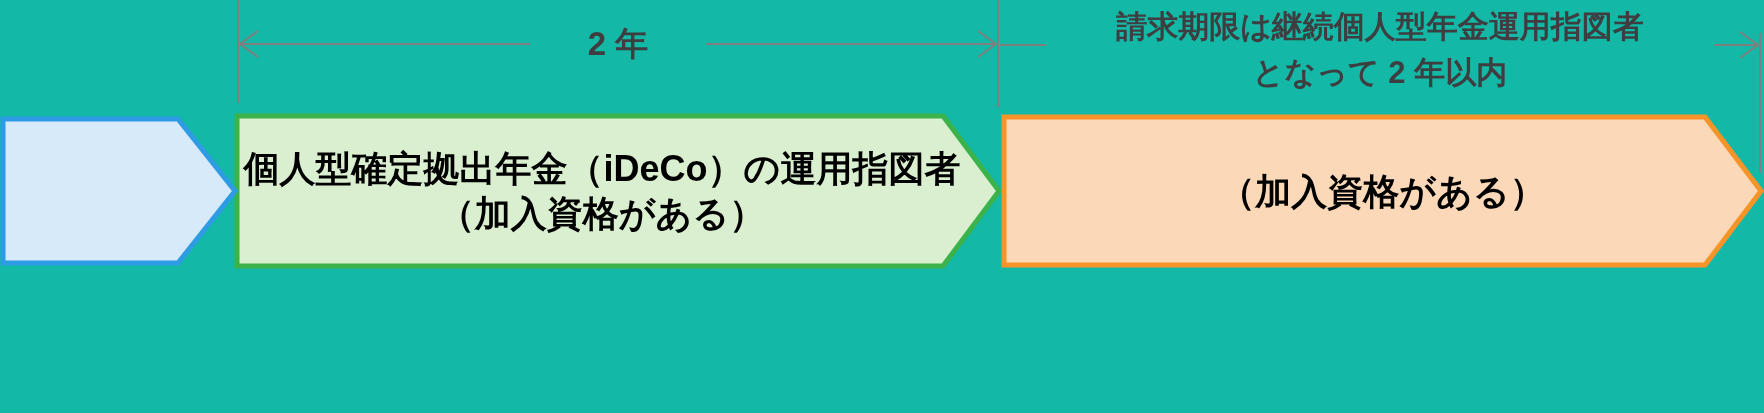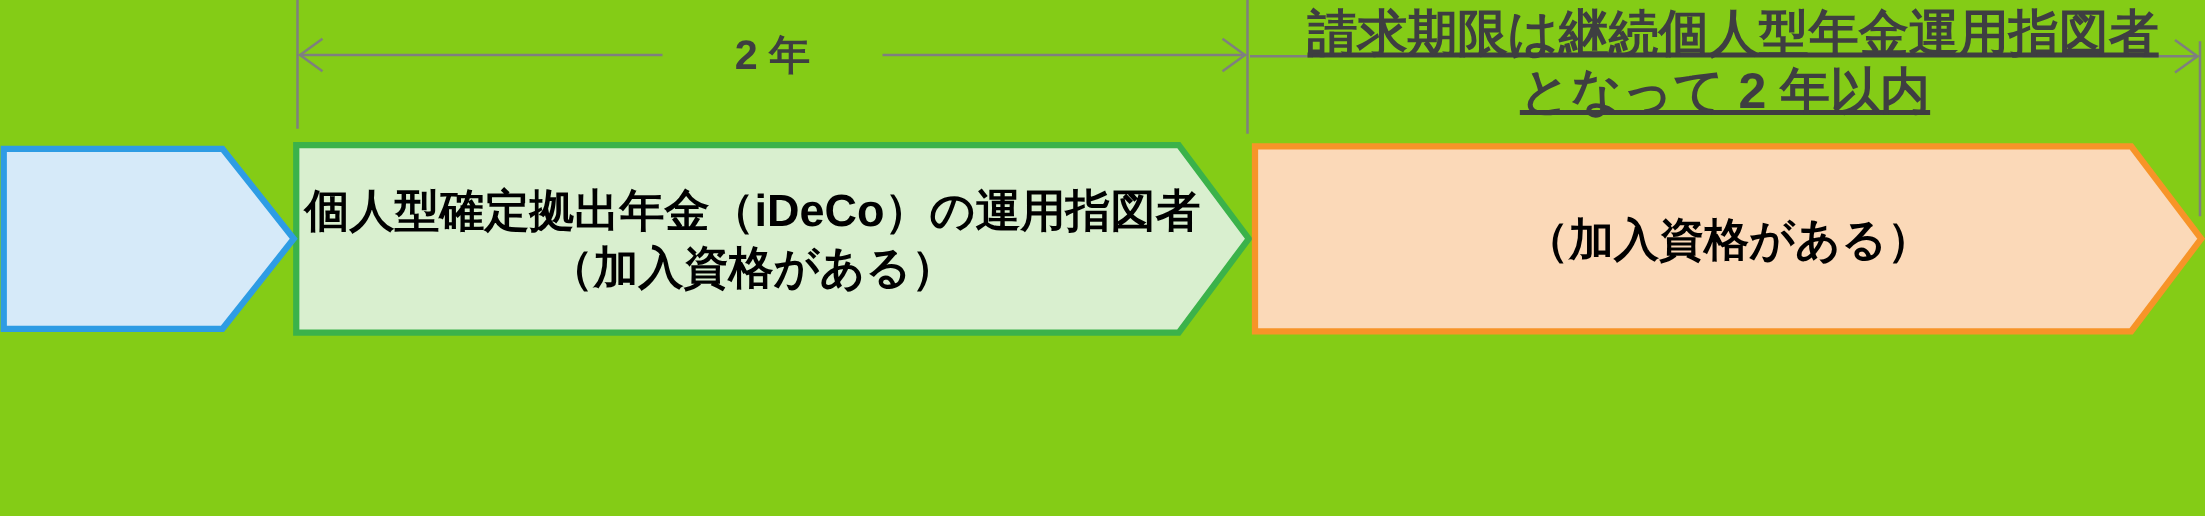--- a/index.html
+++ b/index.html
@@ -4,21 +4,21 @@
 <style>
   html, body {
     margin: 0;
     padding: 0;
     background: #ffffff;
   }
   .canvas {
     position: relative;
     width: 1764px;
     height: 413px;
-    background: #84cc16;
+    background: #14b8a6;
     overflow: hidden;
     font-family: "Liberation Sans", "DejaVu Sans", sans-serif;
   }
   .svg-layer {
     position: absolute;
     left: 0;
     top: 0;
     width: 1764px;
     height: 413px;
   }
@@ -32,24 +32,23 @@
     left: 530px;
     top: 22px;
     width: 176px;
     font-size: 33px;
     color: #3e3e41;
   }
   .claim-note {
     left: 1046px;
     top: 4px;
     width: 668px;
-    font-size: 40px;
+    font-size: 31px;
     line-height: 46px;
     color: #3e3e41;
-    text-decoration: underline;
   }
   .stage-label {
     position: absolute;
     display: flex;
     flex-direction: column;
     align-items: center;
     justify-content: center;
     font-weight: bold;
     color: #000000;
     font-size: 36px;

